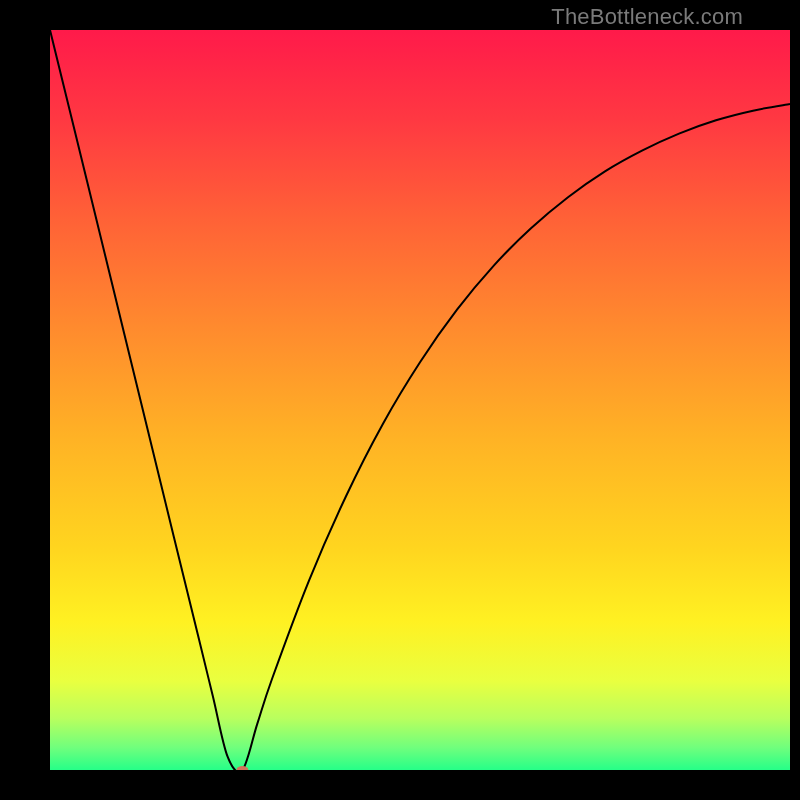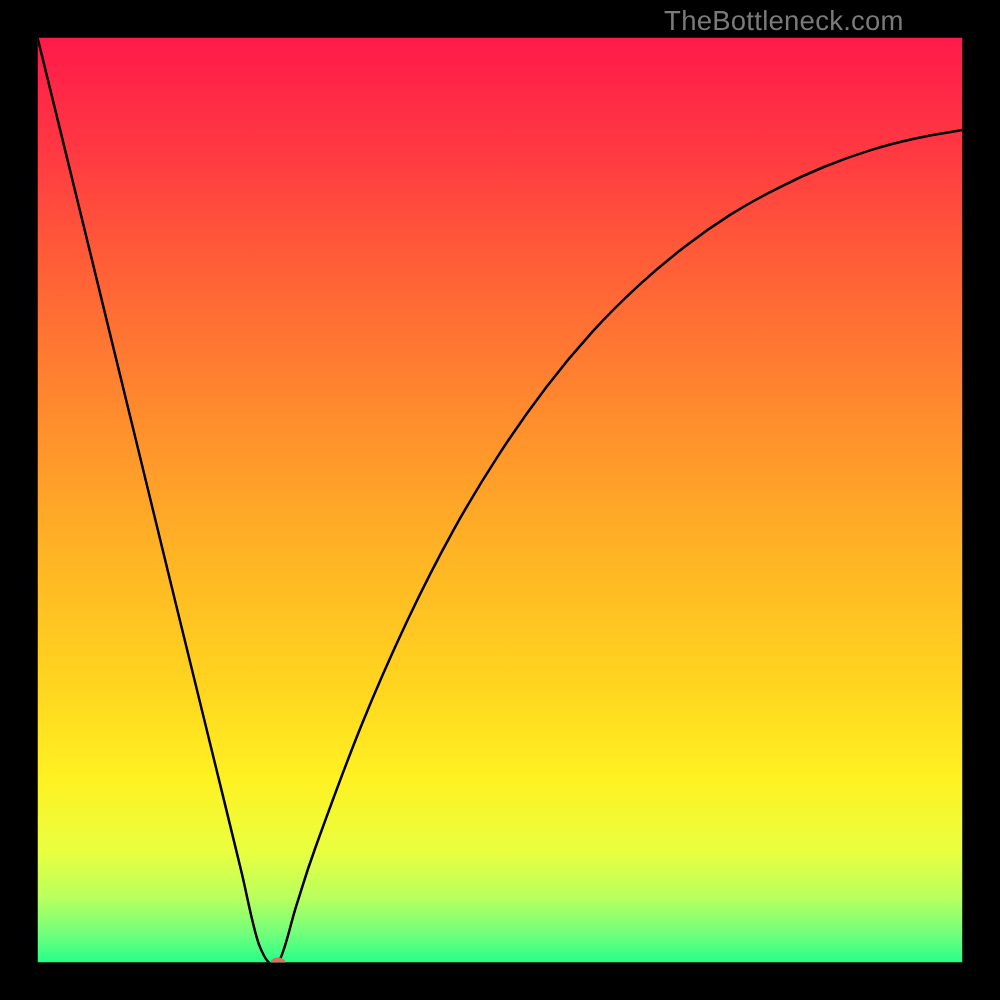--- a/index.html
+++ b/index.html
@@ -9,20 +9,21 @@
     height: 800px;
     background: #000;
     overflow: hidden;
     font-family: Arial, Helvetica, sans-serif;
   }
   .stage {
     position: relative;
     width: 731px;
     height: 800px;
     background: #000;
+    margin-left: 20px;
   }
   .plot-area {
     position: absolute;
     left: 30px;
     top: 30px;
     width: 740px;
     height: 740px;
   }
   .plot-area svg {
     display: block;

